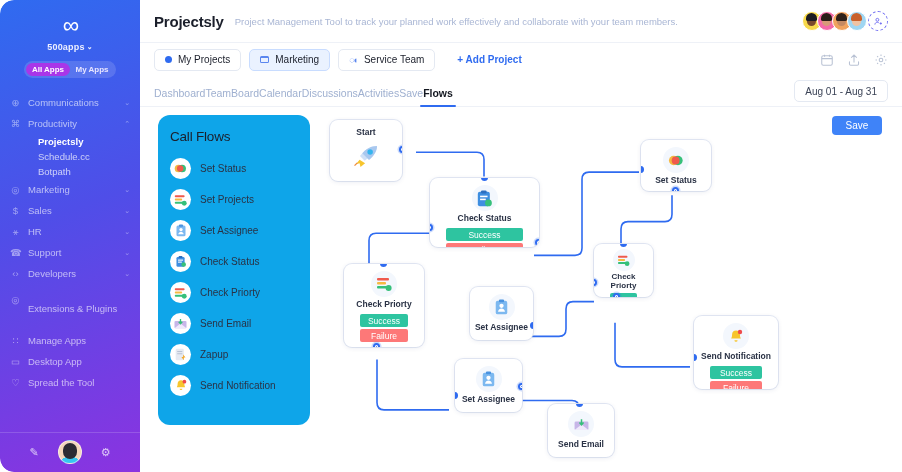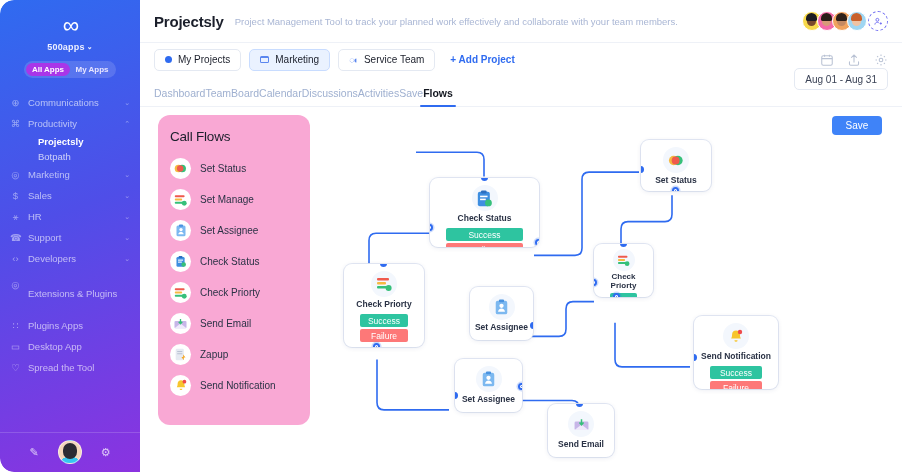--- a/index.html
+++ b/index.html
@@ -118,50 +118,50 @@
   .chip {
     height: 22px; padding: 0 10px; border-radius: 5px;
     border: 1px solid #e4e9f2; background: #fff;
     display: flex; align-items: center; gap: 6px;
     font-size: 10px; color: #1b1f2b; cursor: pointer; white-space: nowrap;
   }
   .chip.active { background: #eaf2ff; border-color: #c8dcff; }
   .chip .dot { width: 7px; height: 7px; border-radius: 50%; background: #2f6bf0; }
   .chip .sq { width: 9px; height: 7px; border: 1.2px solid #5a86ef; border-radius: 1.5px; border-top-width: 2.2px; }
   .chip .oo { font-size: 9px; color: #5a86ef; letter-spacing: -1px; }
-  .addproj { font-size: 10px; font-weight: 700; color: #2f6bf0; cursor: pointer; margin-left: 7px; }
+  .addproj { font-size: 10px; font-weight: 700; color: #2f6bf0; cursor: pointer; margin-left: 14px; }
 
   .topicons { margin-left: auto; display: flex; align-items: center; gap: 13px; color: #b9c2d4; }
   .topicons svg { display: block; cursor: pointer; }
 
   .tabs {
     height: 31px; padding: 0 14px; display: flex; align-items: flex-end;
     border-bottom: 1px solid #eef1f7; position: relative;
   }
   .tab {
     font-size: 10.5px; color: #9fb0d0; padding-bottom: 7px; cursor: pointer; position: relative;
   }
   .tab.active { color: #141821; font-weight: 700; }
   .tab.active::after {
     content: ""; position: absolute; left: -3px; right: -3px; bottom: -1px;
     height: 2px; background: #2f6bf0; border-radius: 2px;
   }
   .daterange {
-    position: absolute; right: 14px; bottom: 16px;
+    position: absolute; right: 14px; bottom: 4px;
     height: 22px; padding: 0 10px; border: 1px solid #e4e9f2; border-radius: 5px;
     font-size: 10px; color: #3b4356; display: flex; align-items: center; background: #fff; cursor: pointer;
   }
 
   
   .content { position: relative; height: calc(472px - 43px - 33px - 31px); }
 
   .flowpanel {
     position: absolute; left: 18px; top: 8px;
     width: 152px; height: 310px;
-    background: #f9a8d4; border-radius: 12px; padding: 14px 12px;
+    background: #0ea5e9; border-radius: 12px; padding: 14px 12px;
   }
   .flowpanel h3 { font-size: 13.5px; color: #1b1f2b; font-weight: 400; margin-bottom: 9px; letter-spacing: -.2px; }
   .flow-item { display: flex; align-items: center; gap: 9px; height: 31px; cursor: pointer; }
   .flow-item .fi-ico {
     width: 21px; height: 21px; border-radius: 50%; background: #fff;
     display: flex; align-items: center; justify-content: center; flex: 0 0 21px;
     font-size: 11px; line-height: 1;
   }
   .flow-item .fi-lbl { font-size: 10px; color: #2a3245; }
 
@@ -242,20 +242,21 @@
         <span class="lbl">Communications</span>
         <span class="chev">⌄</span>
       </div>
 
       <div class="nav-item">
         <span class="ico">⌘</span>
         <span class="lbl">Productivity</span>
         <span class="chev">⌃</span>
       </div>
       <div class="sub-item active">Projectsly</div>
+      <div class="sub-item">Schedule.cc</div>
       <div class="sub-item">Botpath</div>
 
       <div class="nav-item">
         <span class="ico">◎</span>
         <span class="lbl">Marketing</span>
         <span class="chev">⌄</span>
       </div>
       <div class="nav-item">
         <span class="ico">$</span>
         <span class="lbl">Sales</span>
@@ -278,21 +279,21 @@
       </div>
       <div class="nav-item two-line">
         <span class="ico">◎</span>
         <span class="lbl">Extensions &amp; Plugins</span>
       </div>
 
       <div class="nav-gap"></div>
 
       <div class="nav-item">
         <span class="ico">∷</span>
-        <span class="lbl">Plugins Apps</span>
+        <span class="lbl">Manage Apps</span>
       </div>
       <div class="nav-item">
         <span class="ico">▭</span>
         <span class="lbl">Desktop App</span>
       </div>
       <div class="nav-item">
         <span class="ico">♡</span>
         <span class="lbl">Spread the Tool</span>
       </div>
     </nav>
@@ -405,21 +406,21 @@
         </div>
         <div class="flow-item">
           <span class="fi-ico">
             <svg width="13" height="12" viewBox="0 0 16 14">
                 <rect x="1" y="1" width="12" height="2.6" rx="1" fill="#ef5a4d"></rect>
                 <rect x="1" y="5" width="9" height="2.6" rx="1" fill="#f5b942"></rect>
                 <rect x="1" y="9" width="11" height="2.6" rx="1" fill="#36c07a"></rect>
                 <circle cx="12.6" cy="11" r="3" fill="#36c07a"></circle>
               </svg>
           </span>
-          <span class="fi-lbl">Set Manage</span>
+          <span class="fi-lbl">Set Projects</span>
         </div>
         <div class="flow-item">
           <span class="fi-ico">
             <svg width="10" height="13" viewBox="0 0 12 15">
                 <rect x="0.6" y="1.6" width="10.8" height="12.8" rx="1.8" fill="#7cb8f0"></rect>
                 <rect x="3.6" y="0.4" width="4.8" height="2.6" rx="1" fill="#4a93e0"></rect>
                 <circle cx="6" cy="6.4" r="2" fill="#fff"></circle>
                 <path d="M2.7 12c.4-1.9 1.8-3 3.3-3s2.9 1.1 3.3 3z" fill="#fff"></path>
               </svg>
           </span>
@@ -497,20 +498,33 @@
 
           <path d="M210 218 H237 Q244 218 244 211 V192 Q244 185 251 185 H272"></path>
 
           <path d="M293 205 V240 Q293 247 300 247 H368"></path>
 
           <path d="M55 240 V281 Q55 288 62 288 H127"></path>
 
           <path d="M196 279 H250 Q257 279 257 286 V300"></path>
         </svg>
 
+        <div class="node start" style="left:8px; top:13px; width:72px; height:61px;">
+          <div class="ntitle">Start</div>
+          <div class="rocket">
+            <svg width="28" height="22" viewBox="0 0 30 24">
+              <path d="M27 1c-6 0-12 3-16 8l-2.6 3 5.2 5.2 3-2.6C21.8 10.6 27 7 27 1z" fill="#cfe0f7"></path>
+              <path d="M27 1c-6 0-12 3-16 8l7.3 7.3C23.5 12 27 7 27 1z" fill="#a9c8ef"></path>
+              <circle cx="19.5" cy="7.5" r="3" fill="#35b5ef"></circle>
+              <path d="M8 16l-4 5 4-1 1 4 5-4z" fill="#f7c52d"></path>
+              <path d="M2 22l3-3 1 1-3 3z" fill="#ef8c3d"></path>
+            </svg>
+          </div>
+          <span class="port ring" style="left:69px; top:26px;"></span>
+        </div>
 
         <div class="node" style="left:108px; top:71px; width:109px; height:69px;">
           <div class="nico">
             <svg width="15" height="17" viewBox="0 0 13 15">
                 <rect x="0.6" y="1.6" width="10.6" height="12.8" rx="1.8" fill="#3e8ee0"></rect>
                 <rect x="3.4" y="0.4" width="5" height="2.6" rx="1" fill="#2c6fc0"></rect>
                 <rect x="2.6" y="5" width="6.6" height="1.4" fill="#fff"></rect>
                 <rect x="2.6" y="7.6" width="5" height="1.4" fill="#fff"></rect>
                 <circle cx="10" cy="11.4" r="3" fill="#36c07a"></circle>
               </svg>

